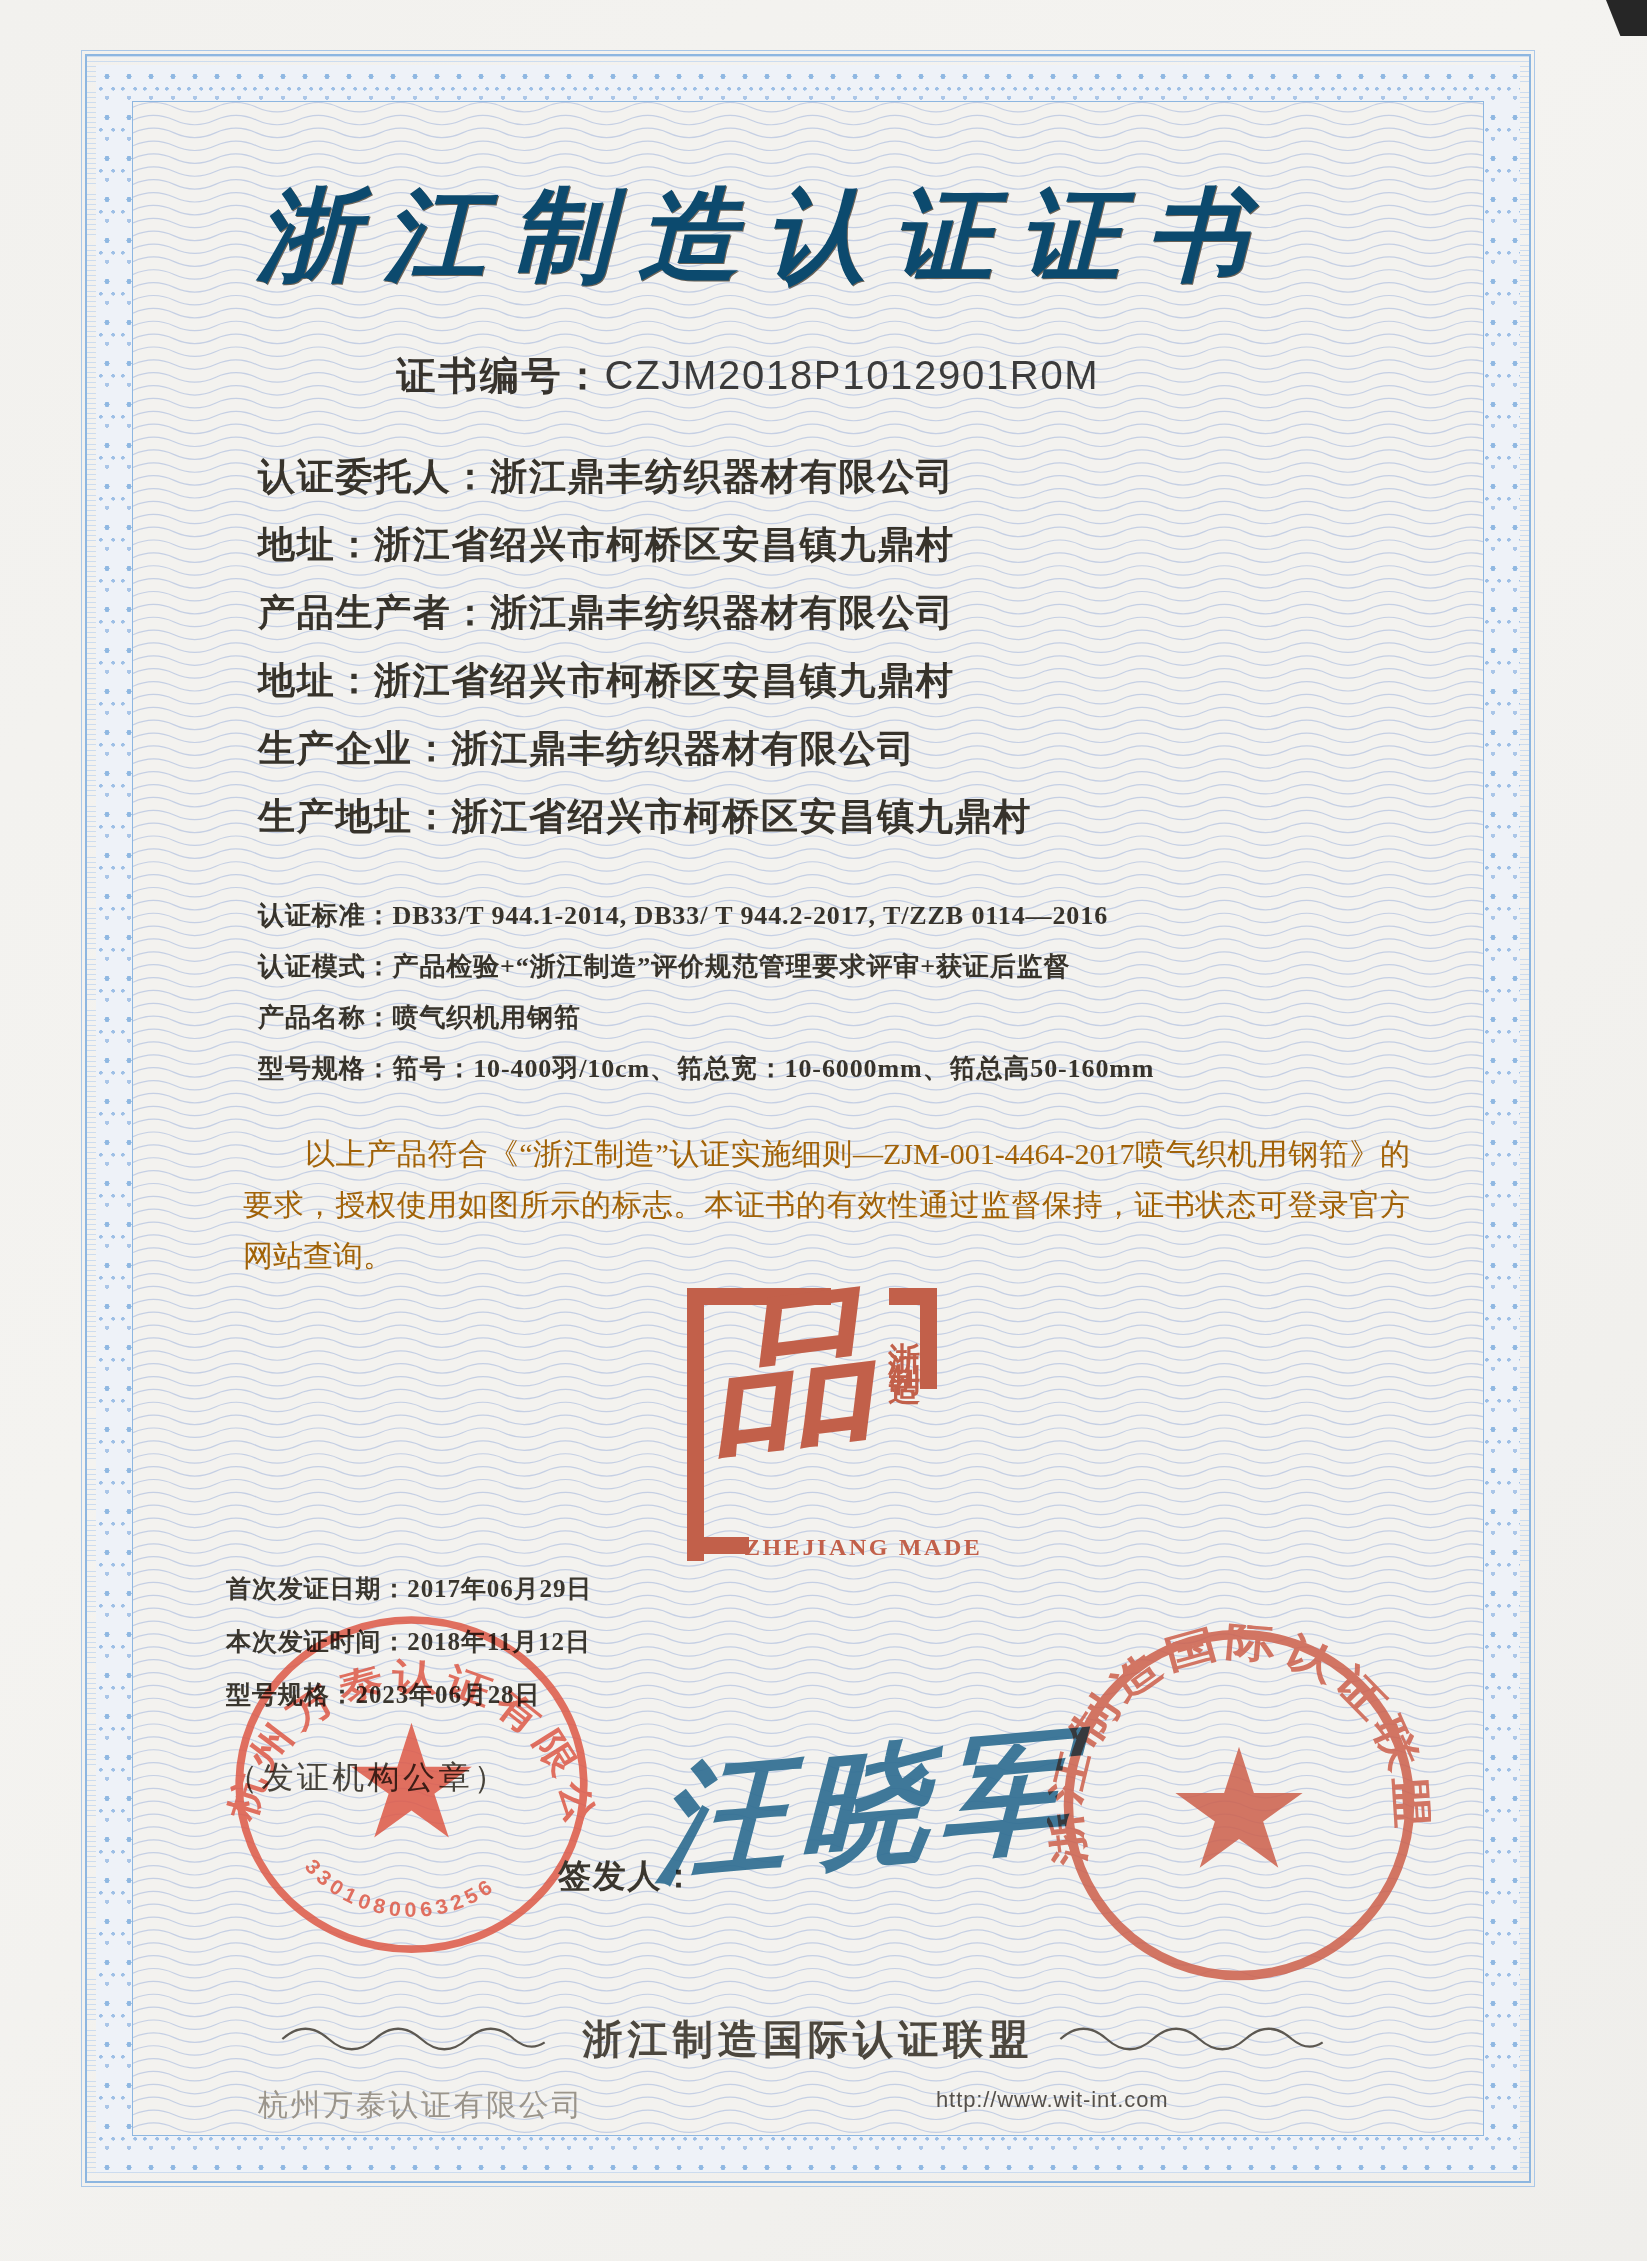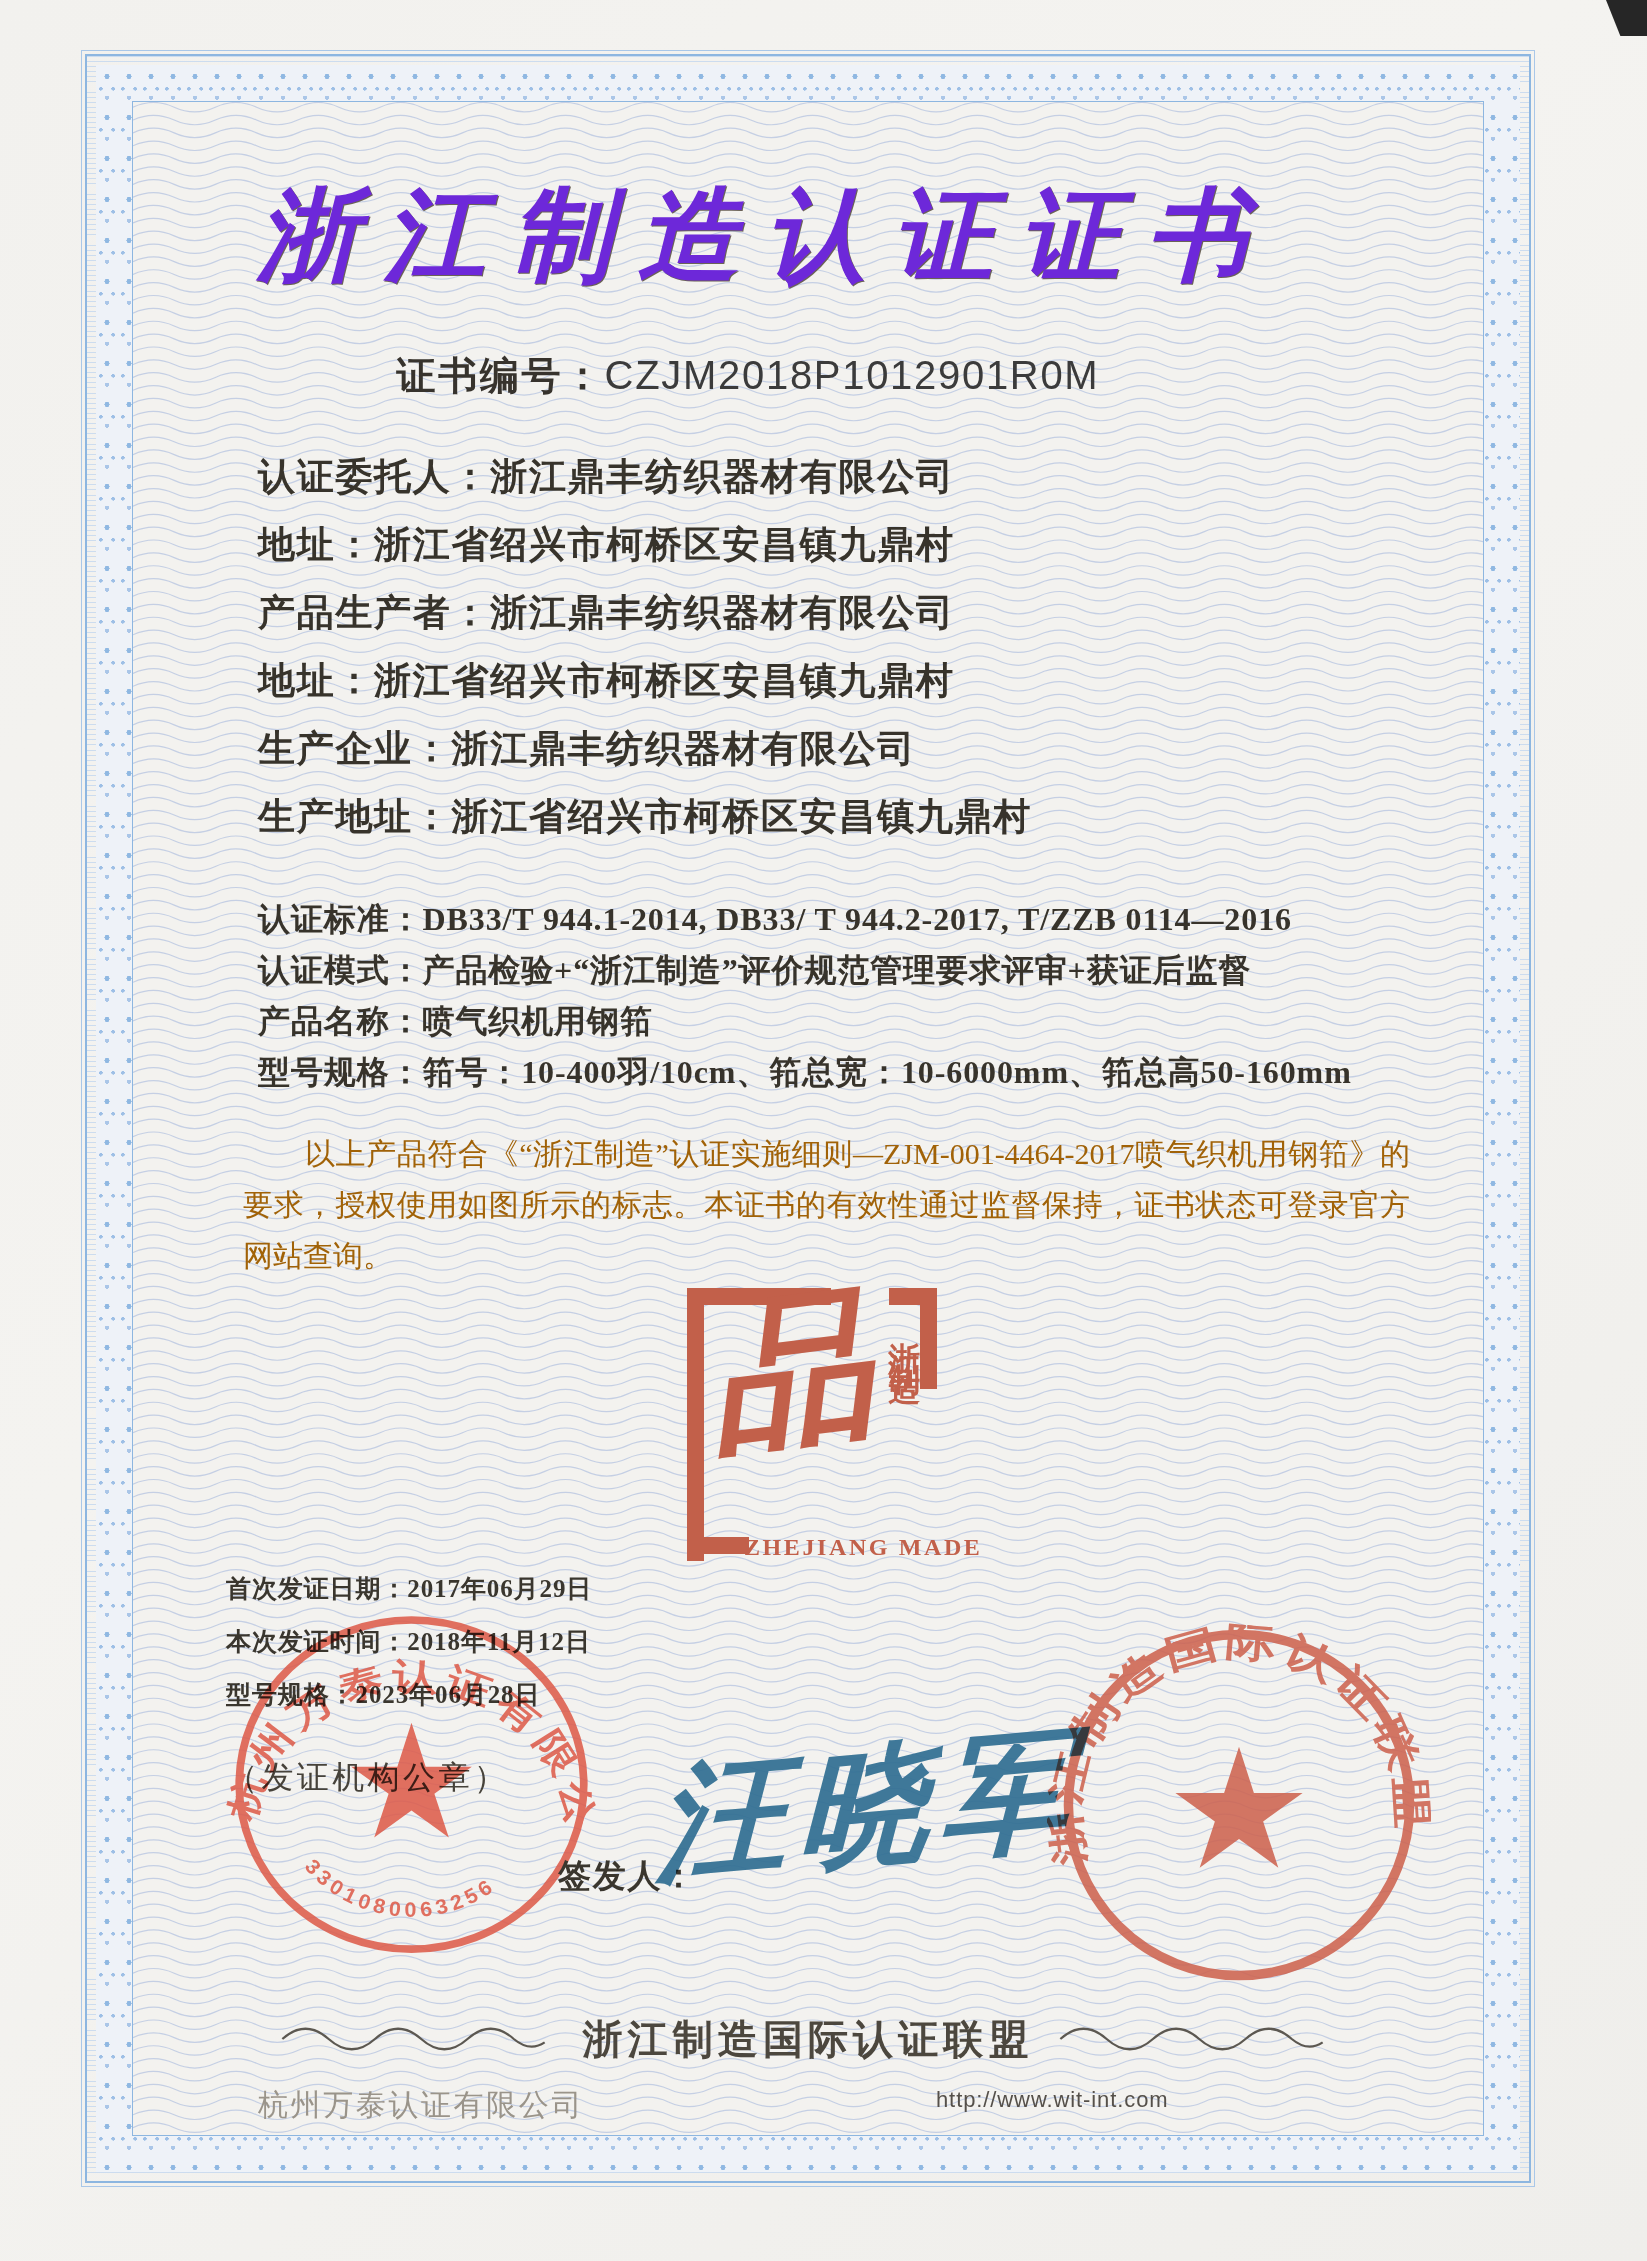--- a/index.html
+++ b/index.html
@@ -39,36 +39,36 @@
   .inner{
     position:relative;height:100%;box-sizing:border-box;
     border:1.7px solid #8db6e0;background:#f3f2ef;overflow:hidden;
   }
   .waves{position:absolute;left:0;top:0;z-index:1;}
   .content{position:absolute;inset:0;z-index:2;}
 
   
   .title{
     position:absolute;top:67px;left:-43px;width:100%;text-align:center;
-    font-size:101px;font-weight:700;color:#6d28d9;letter-spacing:26px;
+    font-size:101px;font-weight:700;color:#0c4a6e;letter-spacing:26px;
     font-style:italic;text-shadow:0.9px 0.9px 0 #6b6257;
   }
   .certline{
     position:absolute;top:247px;left:-60px;width:100%;text-align:center;
     color:#37332d;
   }
   .certline .lab{font-size:39px;font-weight:700;letter-spacing:2.6px;margin-top:24px;}
   .certline .num{
     font-family:"Liberation Sans","DejaVu Sans",sans-serif;
     font-size:40px;font-weight:400;color:#3b3b3b;letter-spacing:1.7px;
   }
   .info{position:absolute;left:125px;top:350px;}
   .info .row{height:68px;font-size:37px;font-weight:700;color:#37332b;letter-spacing:1.7px;}
   .details{position:absolute;left:125px;top:796px;}
-  .details .row{height:51px;font-size:32px;font-weight:700;color:#37332b;letter-spacing:0.9px;}
+  .details .row{height:51px;font-size:26px;font-weight:700;color:#37332b;letter-spacing:0.9px;}
   .statement{
     position:absolute;left:110px;top:1026px;width:1167px;
     font-size:30px;line-height:51px;color:#a16207;text-align:justify;text-indent:62px;
     font-weight:500;
   }
   
   .logo{position:absolute;left:554px;top:1186px;width:250px;height:273px;}
   .logo .bar{position:absolute;background:#c2604a;}
   .logo .glyph{
     position:absolute;left:22px;top:3.4px;font-size:163px;line-height:163px;

